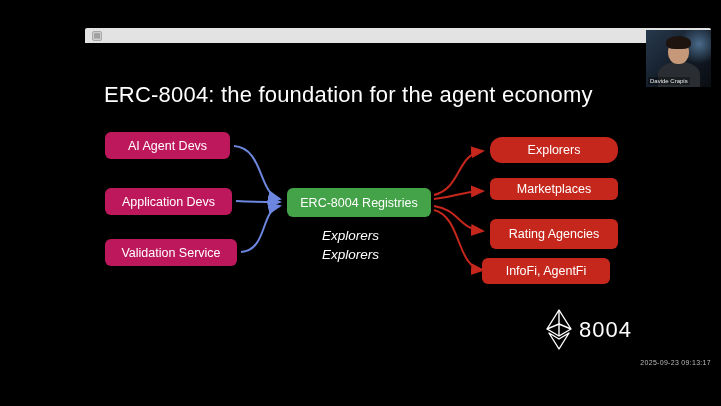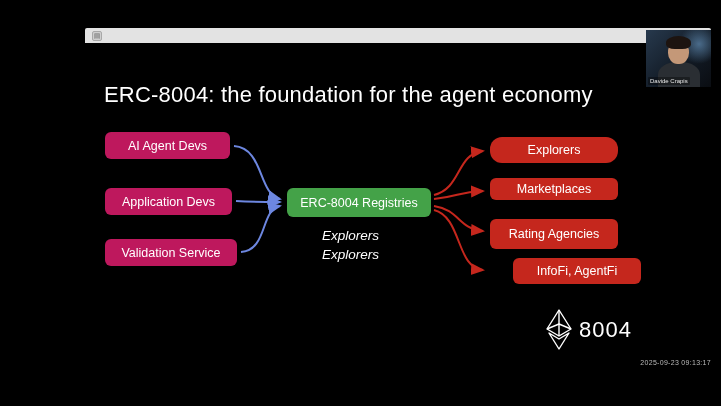--- a/index.html
+++ b/index.html
@@ -91,21 +91,21 @@
   <div class="box green" style="left:287px; top:188px; width:144px; height:29px;">ERC-8004 Registries</div>
 
   <div class="notes">
     <div>Explorers</div>
     <div>Explorers</div>
   </div>
 
   <div class="box red" style="left:490px; top:137px; width:128px; height:26px;border-radius:12px;">Explorers</div>
   <div class="box red" style="left:490px; top:178px; width:128px; height:22px;">Marketplaces</div>
   <div class="box red" style="left:490px; top:219px; width:128px; height:30px;">Rating Agencies</div>
-  <div class="box red" style="left:513px; top:258px; width:128px; height:26px;">InfoFi, AgentFi</div>
+  <div class="box red" style="left:482px; top:258px; width:128px; height:26px;">InfoFi, AgentFi</div>
 
   <svg class="arrows" width="721" height="406" viewBox="0 0 721 406">
     <defs>
       <marker id="arrow-blue" markerWidth="8" markerHeight="8" refX="6" refY="3" orient="auto">
         <path d="M0,0 L7,3 L0,6 Z" fill="#6d87e0"></path>
       </marker>
       <marker id="arrow-red" markerWidth="8" markerHeight="8" refX="6" refY="3" orient="auto">
         <path d="M0,0 L7,3 L0,6 Z" fill="#c5271d"></path>
       </marker>
     </defs>

